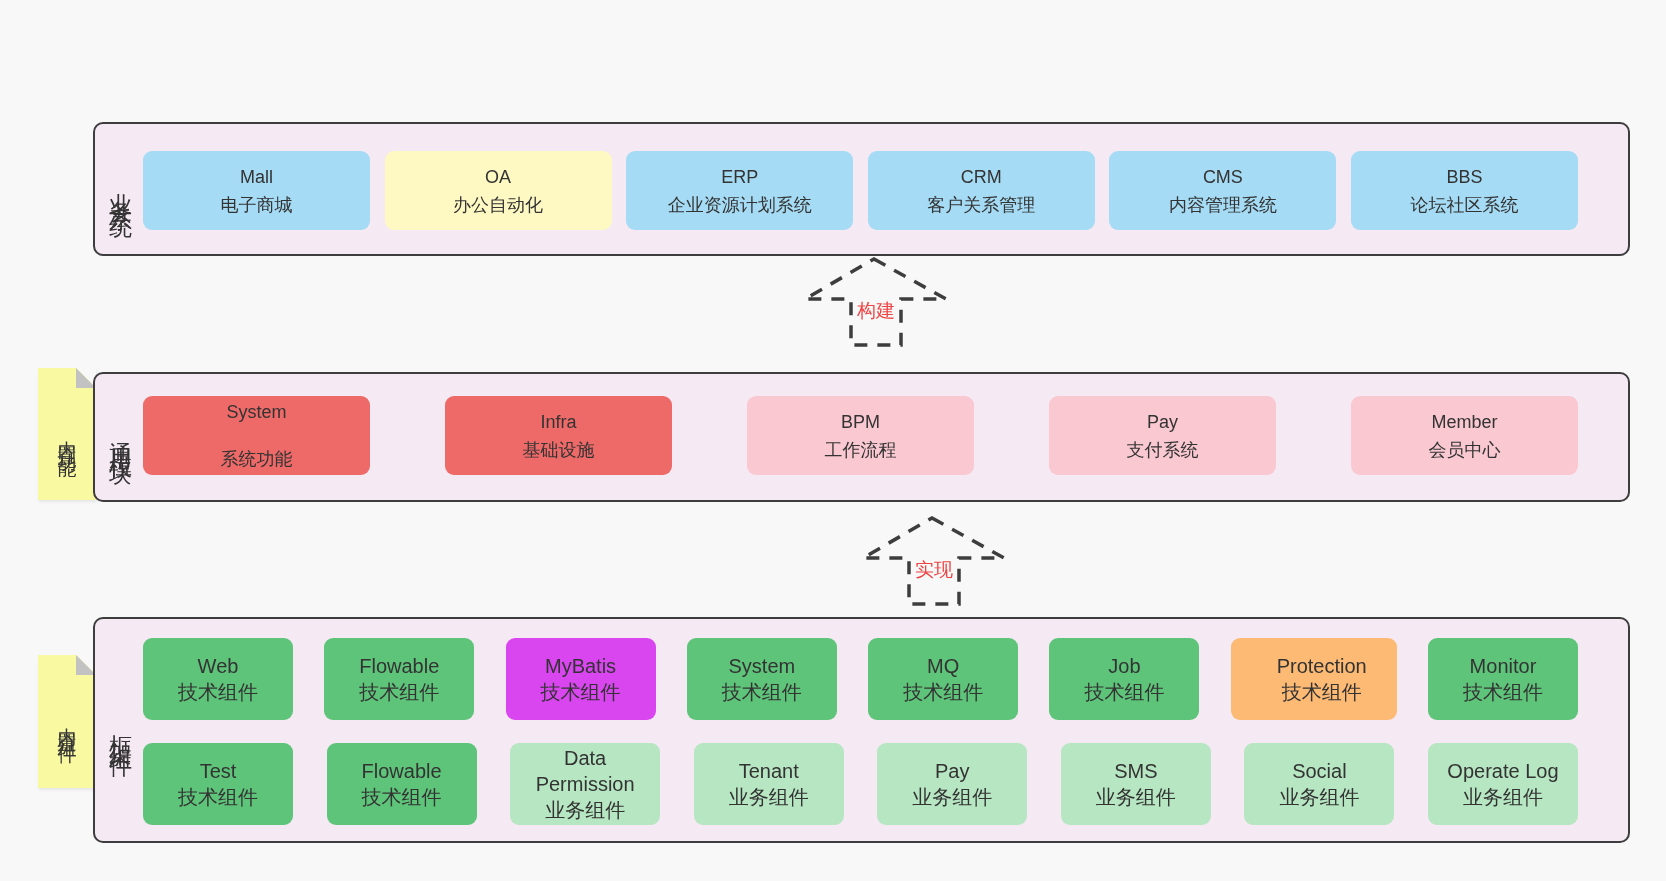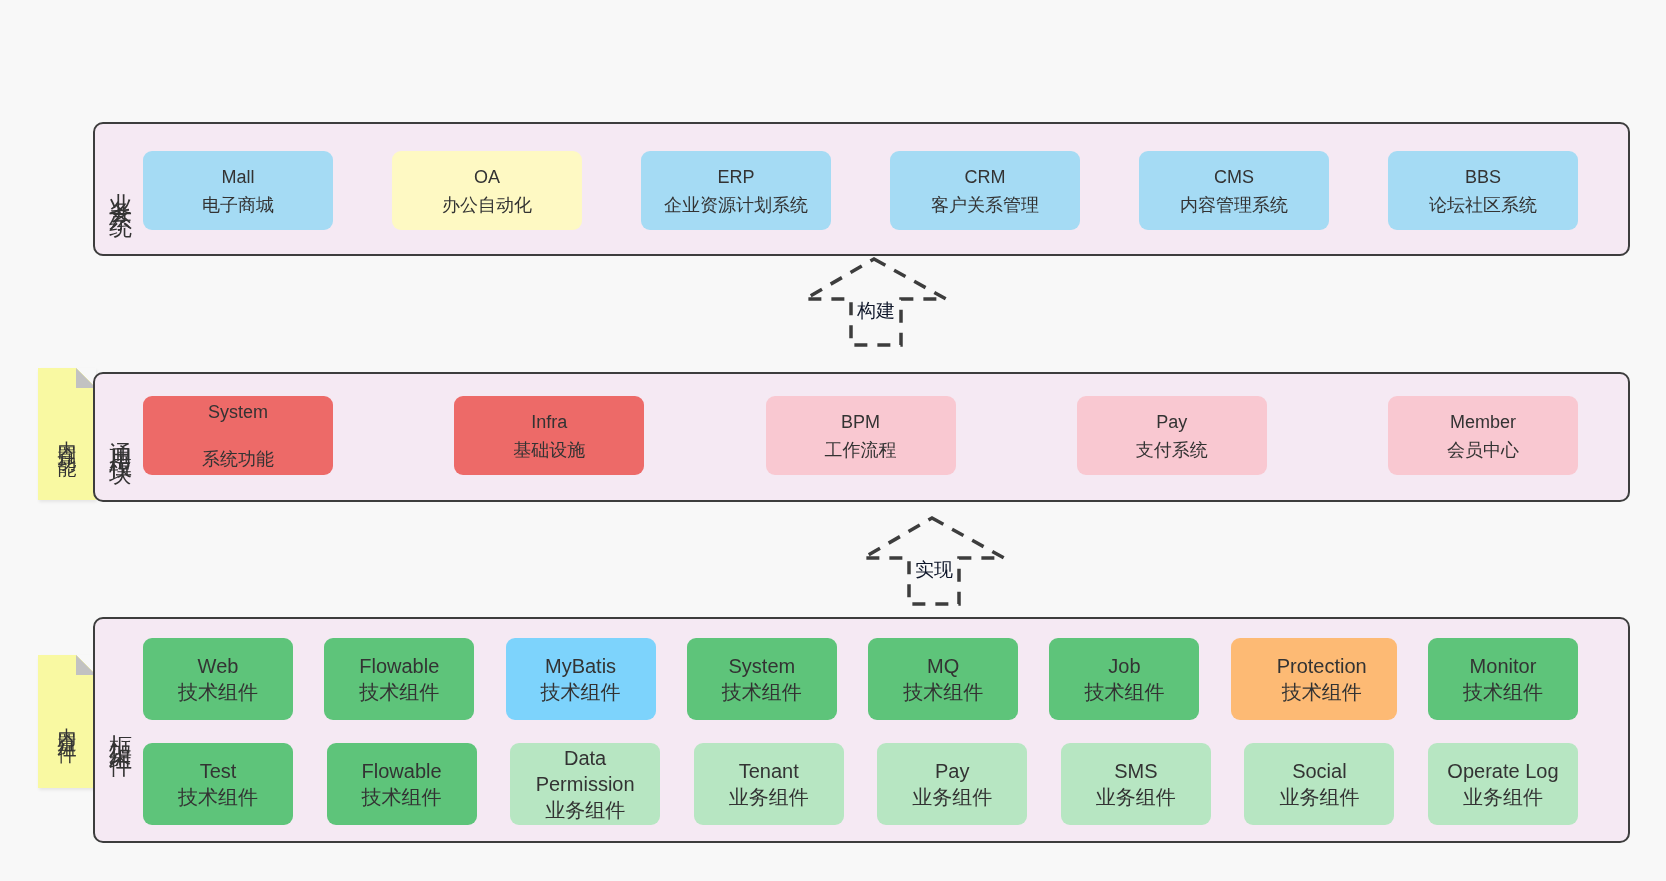--- a/index.html
+++ b/index.html
@@ -16,21 +16,21 @@
         writing-mode:vertical-rl;text-orientation:upright;font-size:23px;
         letter-spacing:7px;color:#333;white-space:nowrap;}
 
   
   .box-row{position:absolute;left:48px;right:50px;display:flex;justify-content:space-between;}
   #band-business .box-row{top:27px;}
   #band-modules .box-row{top:22px;}
   .row-1{top:19px;}
   .row-2{top:124px;}
 
-  .bigbox{width:190px;height:79px;border-radius:9px;display:flex;flex-direction:column;
+  .bigbox{width:227px;height:79px;border-radius:9px;display:flex;flex-direction:column;
         justify-content:center;align-items:center;text-align:center;font-size:18px;line-height:28px;}
   .smallbox{width:150px;height:82px;border-radius:9px;display:flex;flex-direction:column;
         justify-content:center;align-items:center;text-align:center;font-size:20px;line-height:26px;}
   .box-line{display:block;}
   .wrap{max-width:112px;}
 
   
   .note{position:absolute;left:38px;width:58px;z-index:0;
         background:linear-gradient(225deg,rgba(0,0,0,0) 14px,#f9f9a2 14px);
         box-shadow:1px 2px 3px rgba(0,0,0,0.08);}
@@ -41,21 +41,21 @@
   .note-text{position:absolute;left:50%;top:52%;transform:translate(-50%,-50%);
         writing-mode:vertical-rl;text-orientation:upright;font-size:19px;letter-spacing:6px;
         color:#333;white-space:nowrap;}
 
   
   .arrow{position:absolute;width:146px;height:92px;}
   #arrow-build{left:803px;top:256px;}
   #arrow-implement{left:861px;top:515px;}
   .arrow svg{position:absolute;left:0;top:0;}
   .arrow-label{position:absolute;left:50%;top:41px;transform:translateX(-50%);
-        background:#f8f8f8;font-size:19px;padding:1px 3px;color:#0f172a;white-space:nowrap;}
+        background:#f8f8f8;font-size:19px;padding:1px 3px;color:#ef4444;white-space:nowrap;}
 </style>
 </head>
 <body>
 
 <div class="canvas">
 
   <div class="note" id="note-features">
     <span class="note-fold"></span>
     <span class="note-text">内置功能</span>
   </div>
@@ -139,21 +139,21 @@
 
     <div class="box-row row-1">
       <div class="smallbox" style="background-color: rgb(94, 196, 122);">
         <span class="box-line">Web</span>
         <span class="box-line">技术组件</span>
       </div>
       <div class="smallbox" style="background-color: rgb(94, 196, 122);">
         <span class="box-line">Flowable</span>
         <span class="box-line">技术组件</span>
       </div>
-      <div class="smallbox" style="background-color: #7dd3fc;">
+      <div class="smallbox" style="background-color: #d946ef;">
         <span class="box-line">MyBatis</span>
         <span class="box-line">技术组件</span>
       </div>
       <div class="smallbox" style="background-color: rgb(94, 196, 122);">
         <span class="box-line">System</span>
         <span class="box-line">技术组件</span>
       </div>
       <div class="smallbox" style="background-color: rgb(94, 196, 122);">
         <span class="box-line">MQ</span>
         <span class="box-line">技术组件</span>

